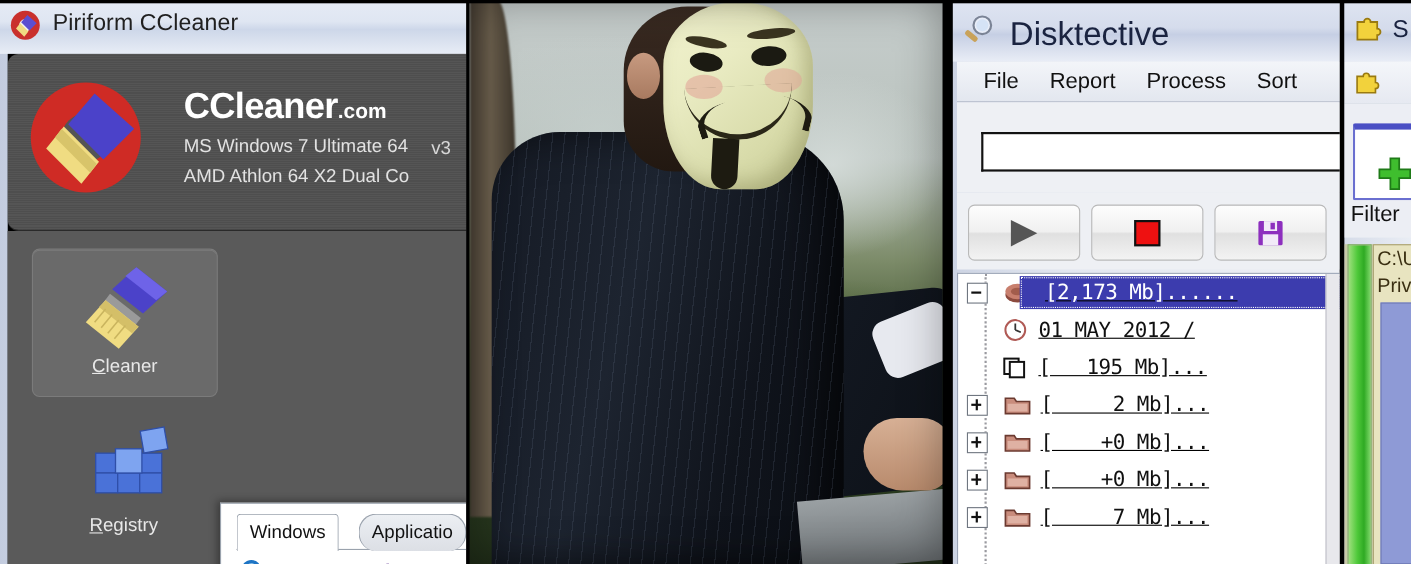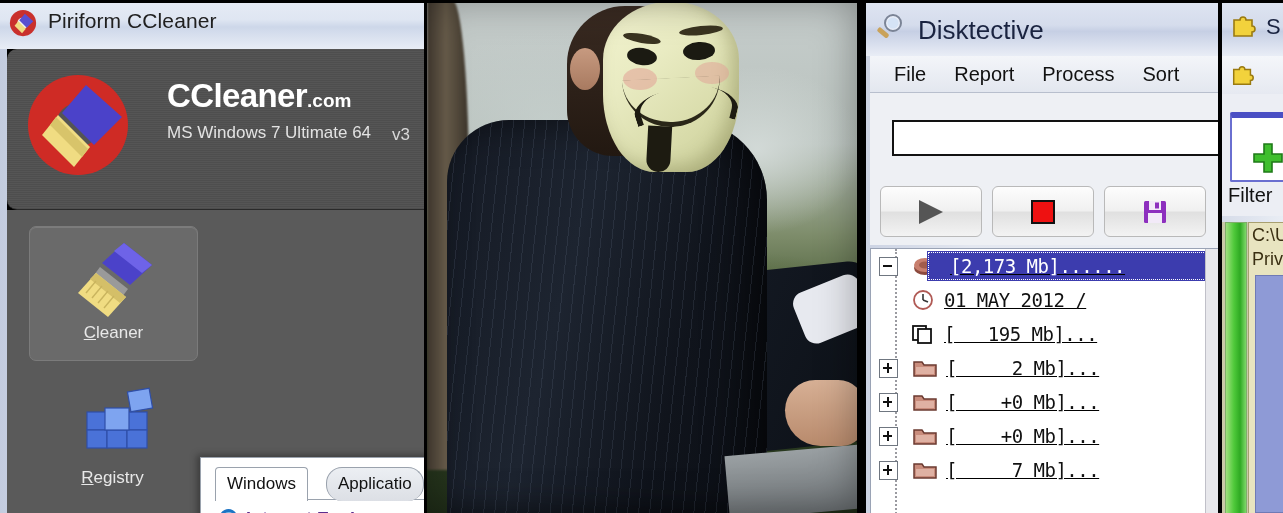--- a/index.html
+++ b/index.html
@@ -95,21 +95,21 @@
   #photo-vign{left:0;top:0;width:430px;height:513px;box-shadow:inset 0 0 40px rgba(0,0,0,.35);}
   #photo-lb{position:absolute;left:0;top:0;width:3px;height:513px;background:#000;}
   #photo-rb{position:absolute;left:433px;top:0;width:3px;height:513px;background:#000;}
 
   
   #disk{position:absolute;left:866px;top:0;width:352px;height:513px;overflow:hidden;
     background:linear-gradient(to right,#ccd3e3 0%,#e3e7f0 30%,#eef0f5 100%);}
   #dk-title{position:relative;height:56px;
     background:linear-gradient(to bottom,#dfe5f2 0%,#d5dcec 45%,#c6cfe4 56%,#e9edf6 100%);}
   #dk-title-icon{position:absolute;left:10px;top:12px;width:30px;height:30px;}
-  #dk-title-text{position:absolute;left:52px;top:15px;font-size:26px;color:#1a2340;}
+  #dk-title-text{position:absolute;left:52px;top:15px;font-size:30px;color:#1a2340;}
   #dk-menu{position:absolute;left:4px;top:56px;width:348px;height:36px;
     background:linear-gradient(to bottom,#f3f5f9,#e3e7ef);border-bottom:1px solid #b8bfcd;
     display:flex;align-items:center;padding-left:24px;gap:28px;}
   .dk-menuitem{font-size:20px;color:#111;white-space:nowrap;}
   #dk-pathwrap{position:absolute;left:4px;top:93px;width:348px;height:82px;background:#eef0f4;}
   #dk-path{position:absolute;left:22px;top:27px;width:330px;height:30px;background:#fff;
     border:2px solid #121212;border-right:none;}
   #dk-toolbar{position:absolute;left:4px;top:175px;width:348px;height:70px;background:#eef0f4;}
   .dk-btn{position:absolute;top:11px;width:100px;height:49px;border-radius:6px;
     background:linear-gradient(to bottom,#fdfdfd 0%,#f0f0f0 48%,#e0e0e0 52%,#f3f3f3 100%);
@@ -191,20 +191,21 @@
           <circle cx="56" cy="56" r="22" fill="#545454"></circle>
           <path d="M64 16 L100 48 L72 76 L40 44 Z" fill="#4b42c9"></path>
           <path d="M36 46 L68 78 L52 98 L20 66 Z" fill="#f0dc82"></path>
           <path d="M34 48 L66 80 L60 88 L28 56 Z" fill="#d8c46a"></path>
         </svg>
         <div id="cc-brand">
           <span class="big">CCleaner</span><span class="dotcom">.com</span>
         </div>
         <div id="cc-ver">v3</div>
         <div id="cc-os">MS Windows 7 Ultimate 64</div>
+        <div id="cc-cpu">AMD Athlon 64 X2 Dual Co</div>
       </div>
 
       <div id="cc-main">
 
         <div class="cc-navbtn" id="cc-nav-cleaner">
           <svg class="cc-navicon" viewBox="0 0 84 78">
             <path d="M52 2 L80 24 L58 44 L30 22 Z" fill="#4b42c9"></path>
             <path d="M52 2 L80 24 L70 32 L42 10 Z" fill="#6e63e8"></path>
             <path d="M28 26 L56 48 L50 56 L22 34 Z" fill="#9a9a9a"></path>
             <path d="M24 32 L54 56 L36 76 L6 52 Z" fill="#f0dc82"></path>

